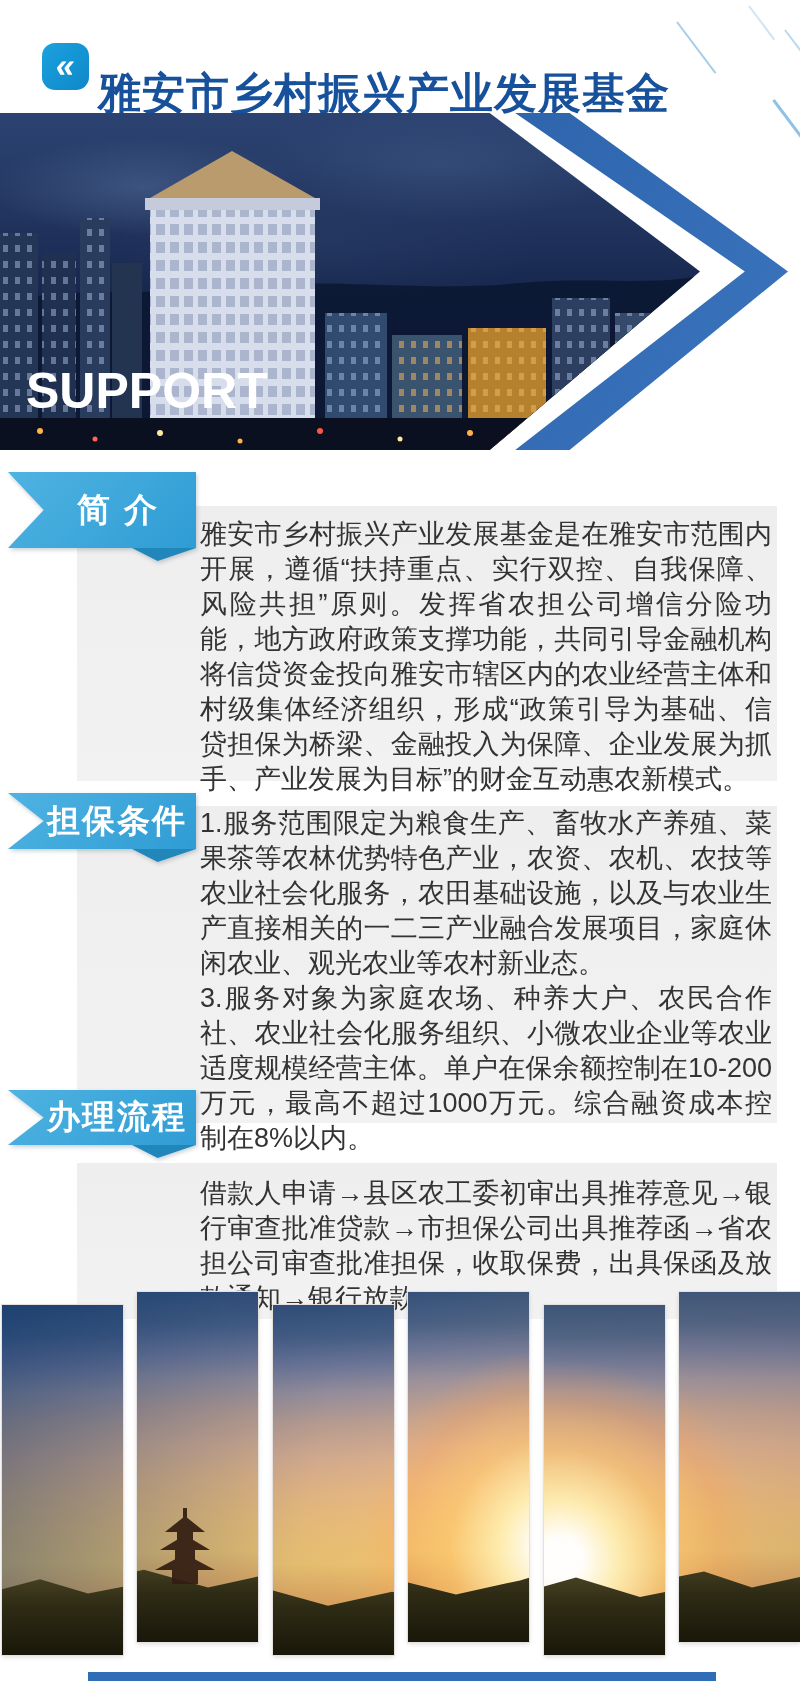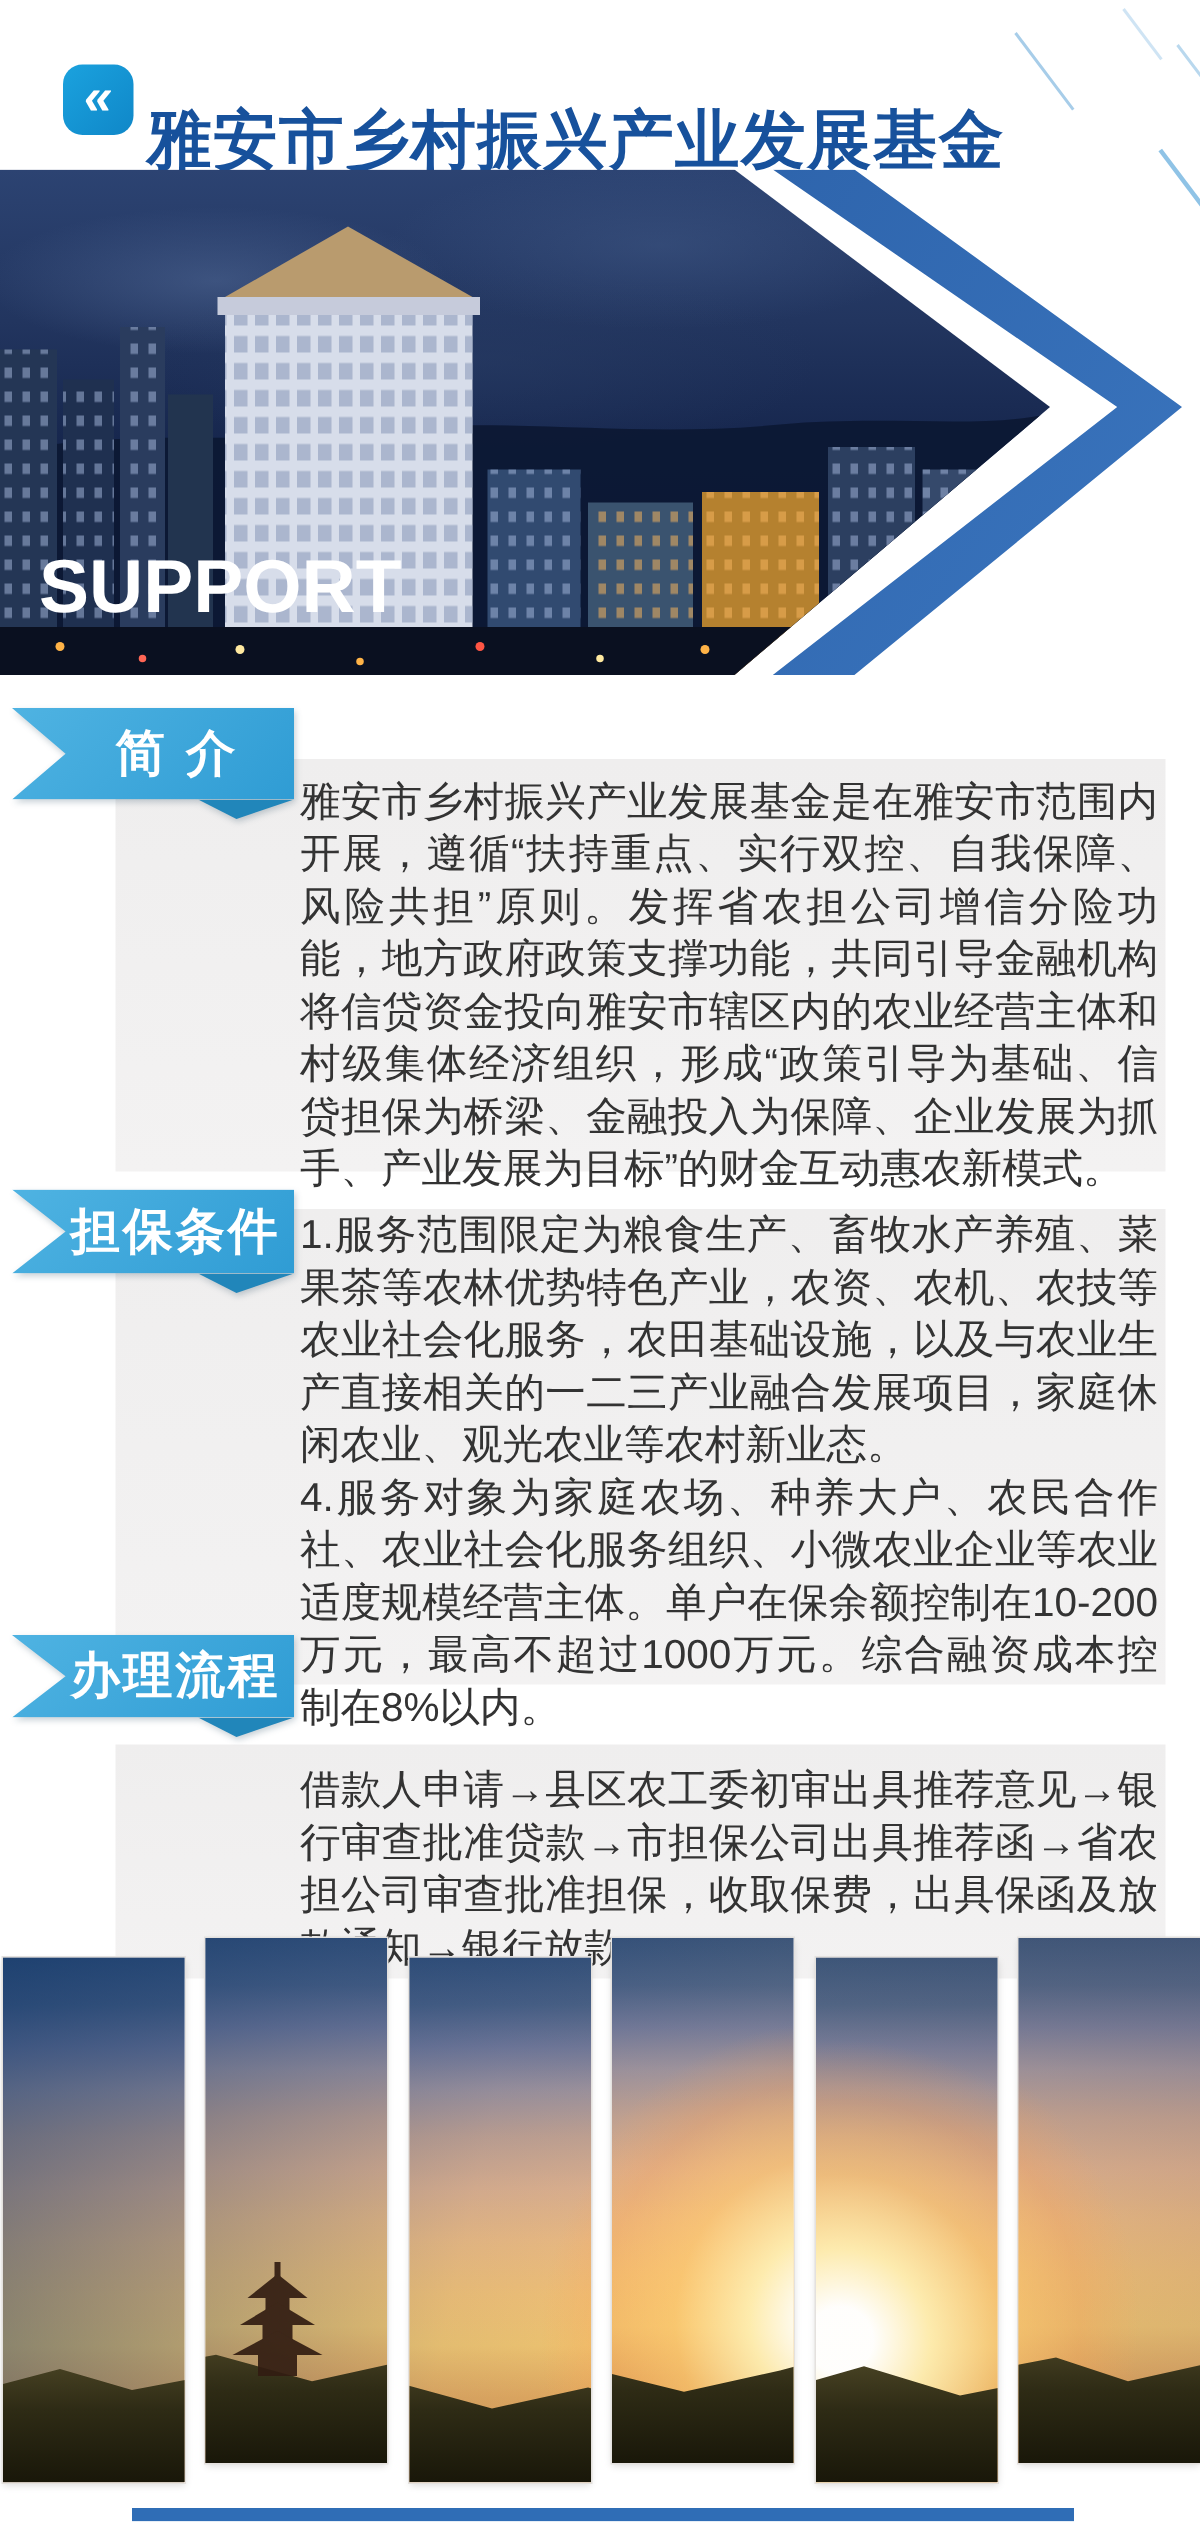--- a/index.html
+++ b/index.html
@@ -148,33 +148,33 @@
       </svg>
       <div class="support">SUPPORT</div>
     </div>
     <div class="chevband"></div>
   </div>
 
   <section class="sec-intro">
     <div class="gbox" style="left:77px;top:458px;width:700px;height:275px;">
       <div class="txt">雅安市乡村振兴产业发展基金是在雅安市范围内开展，遵循“扶持重点、实行双控、自我保障、风险共担”原则。发挥省农担公司增信分险功能，地方政府政策支撑功能，共同引导金融机构将信贷资金投向雅安市辖区内的农业经营主体和村级集体经济组织，形成“政策引导为基础、信贷担保为桥梁、金融投入为保障、企业发展为抓手、产业发展为目标”的财金互动惠农新模式。</div>
     </div>
-    <div class="ribbon-wrap" style="left:8px;top:472px;width:188px;height:61px;">
+    <div class="ribbon-wrap" style="left:8px;top:472px;width:188px;height:76px;">
       <div class="ribbon">
         <span class="ribbon-label">简介</span>
       </div>
       <div class="fold"></div>
     </div>
   </section>
 
   <section>
     <div class="gbox" style="left:77px;top:758px;width:700px;height:317px;">
       <div class="txt" style="top:0;">
         <div>1.服务范围限定为粮食生产、畜牧水产养殖、菜果茶等农林优势特色产业，农资、农机、农技等农业社会化服务，农田基础设施，以及与农业生产直接相关的一二三产业融合发展项目，家庭休闲农业、观光农业等农村新业态。</div>
-        <div>4.服务对象为家庭农场、种养大户、农民合作社、农业社会化服务组织、小微农业企业等农业适度规模经营主体。单户在保余额控制在10-200万元，最高不超过1000万元。综合融资成本控制在8%以内。</div>
+        <div>3.服务对象为家庭农场、种养大户、农民合作社、农业社会化服务组织、小微农业企业等农业适度规模经营主体。单户在保余额控制在10-200万元，最高不超过1000万元。综合融资成本控制在8%以内。</div>
       </div>
     </div>
     <div class="ribbon-wrap" style="left:8px;top:753px;width:188px;height:56px;margin-top:40px;">
       <div class="ribbon">
         <span class="ribbon-label">担保条件</span>
       </div>
       <div class="fold"></div>
     </div>
   </section>
 

